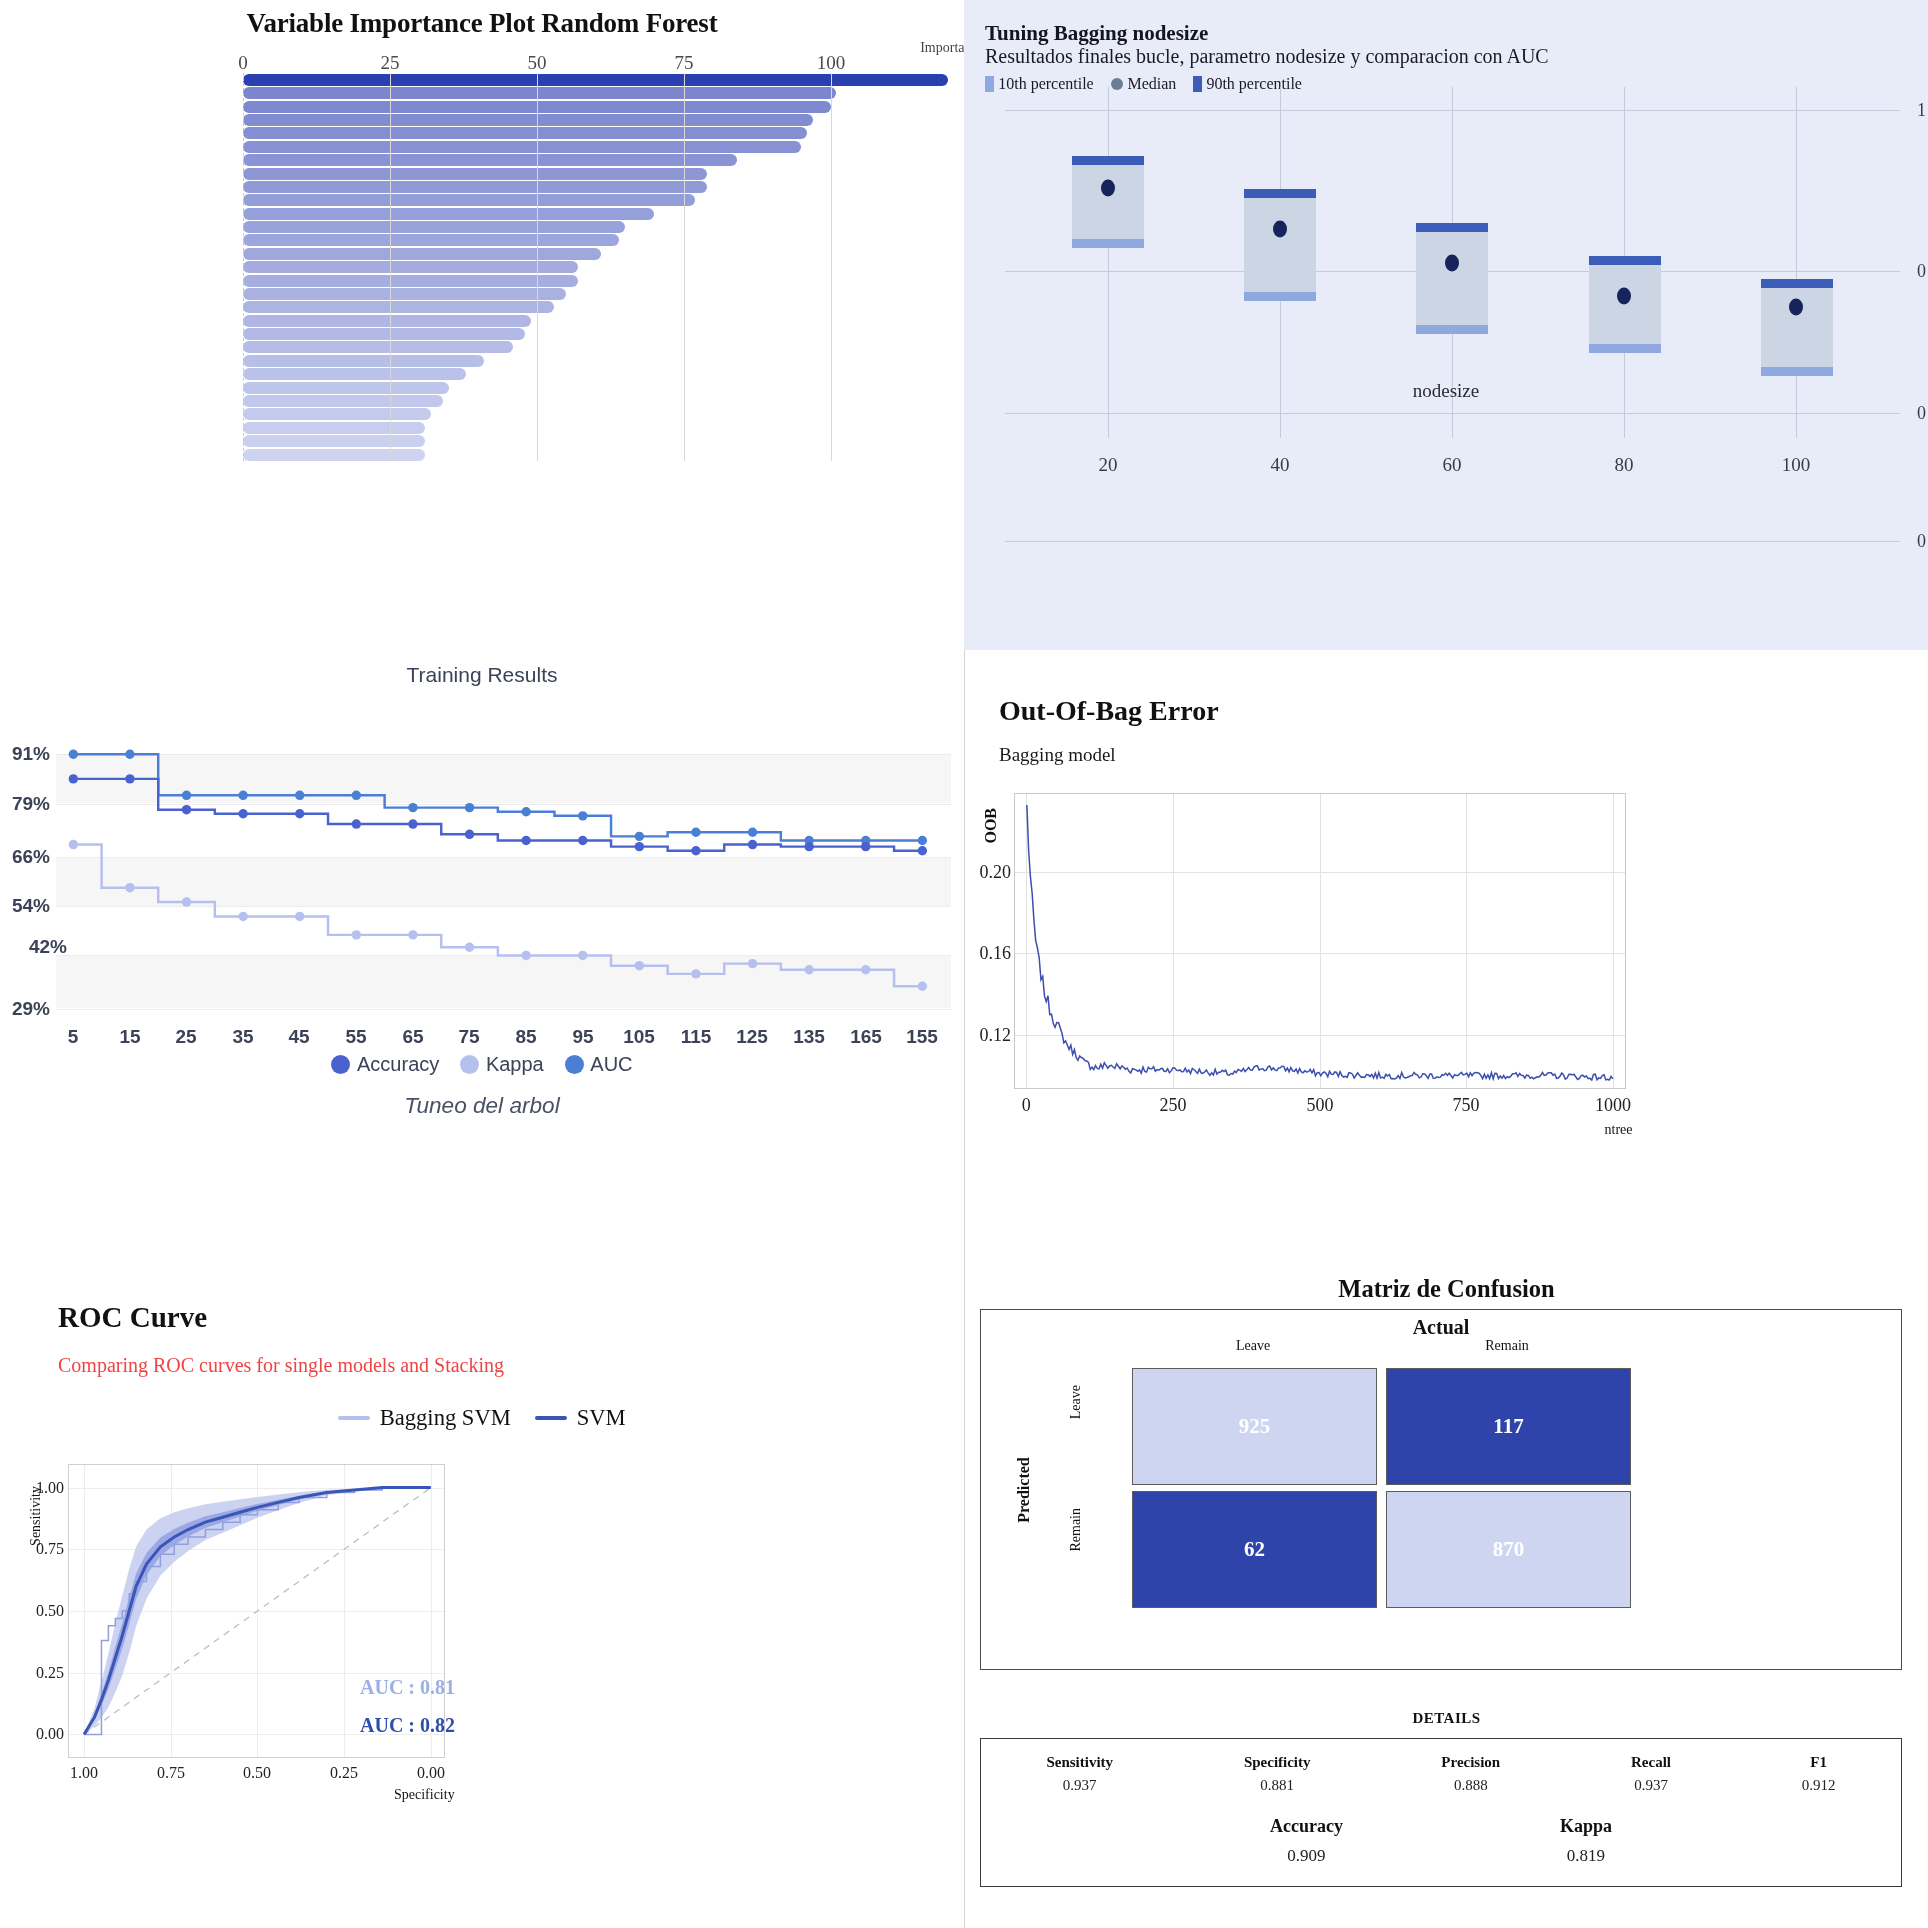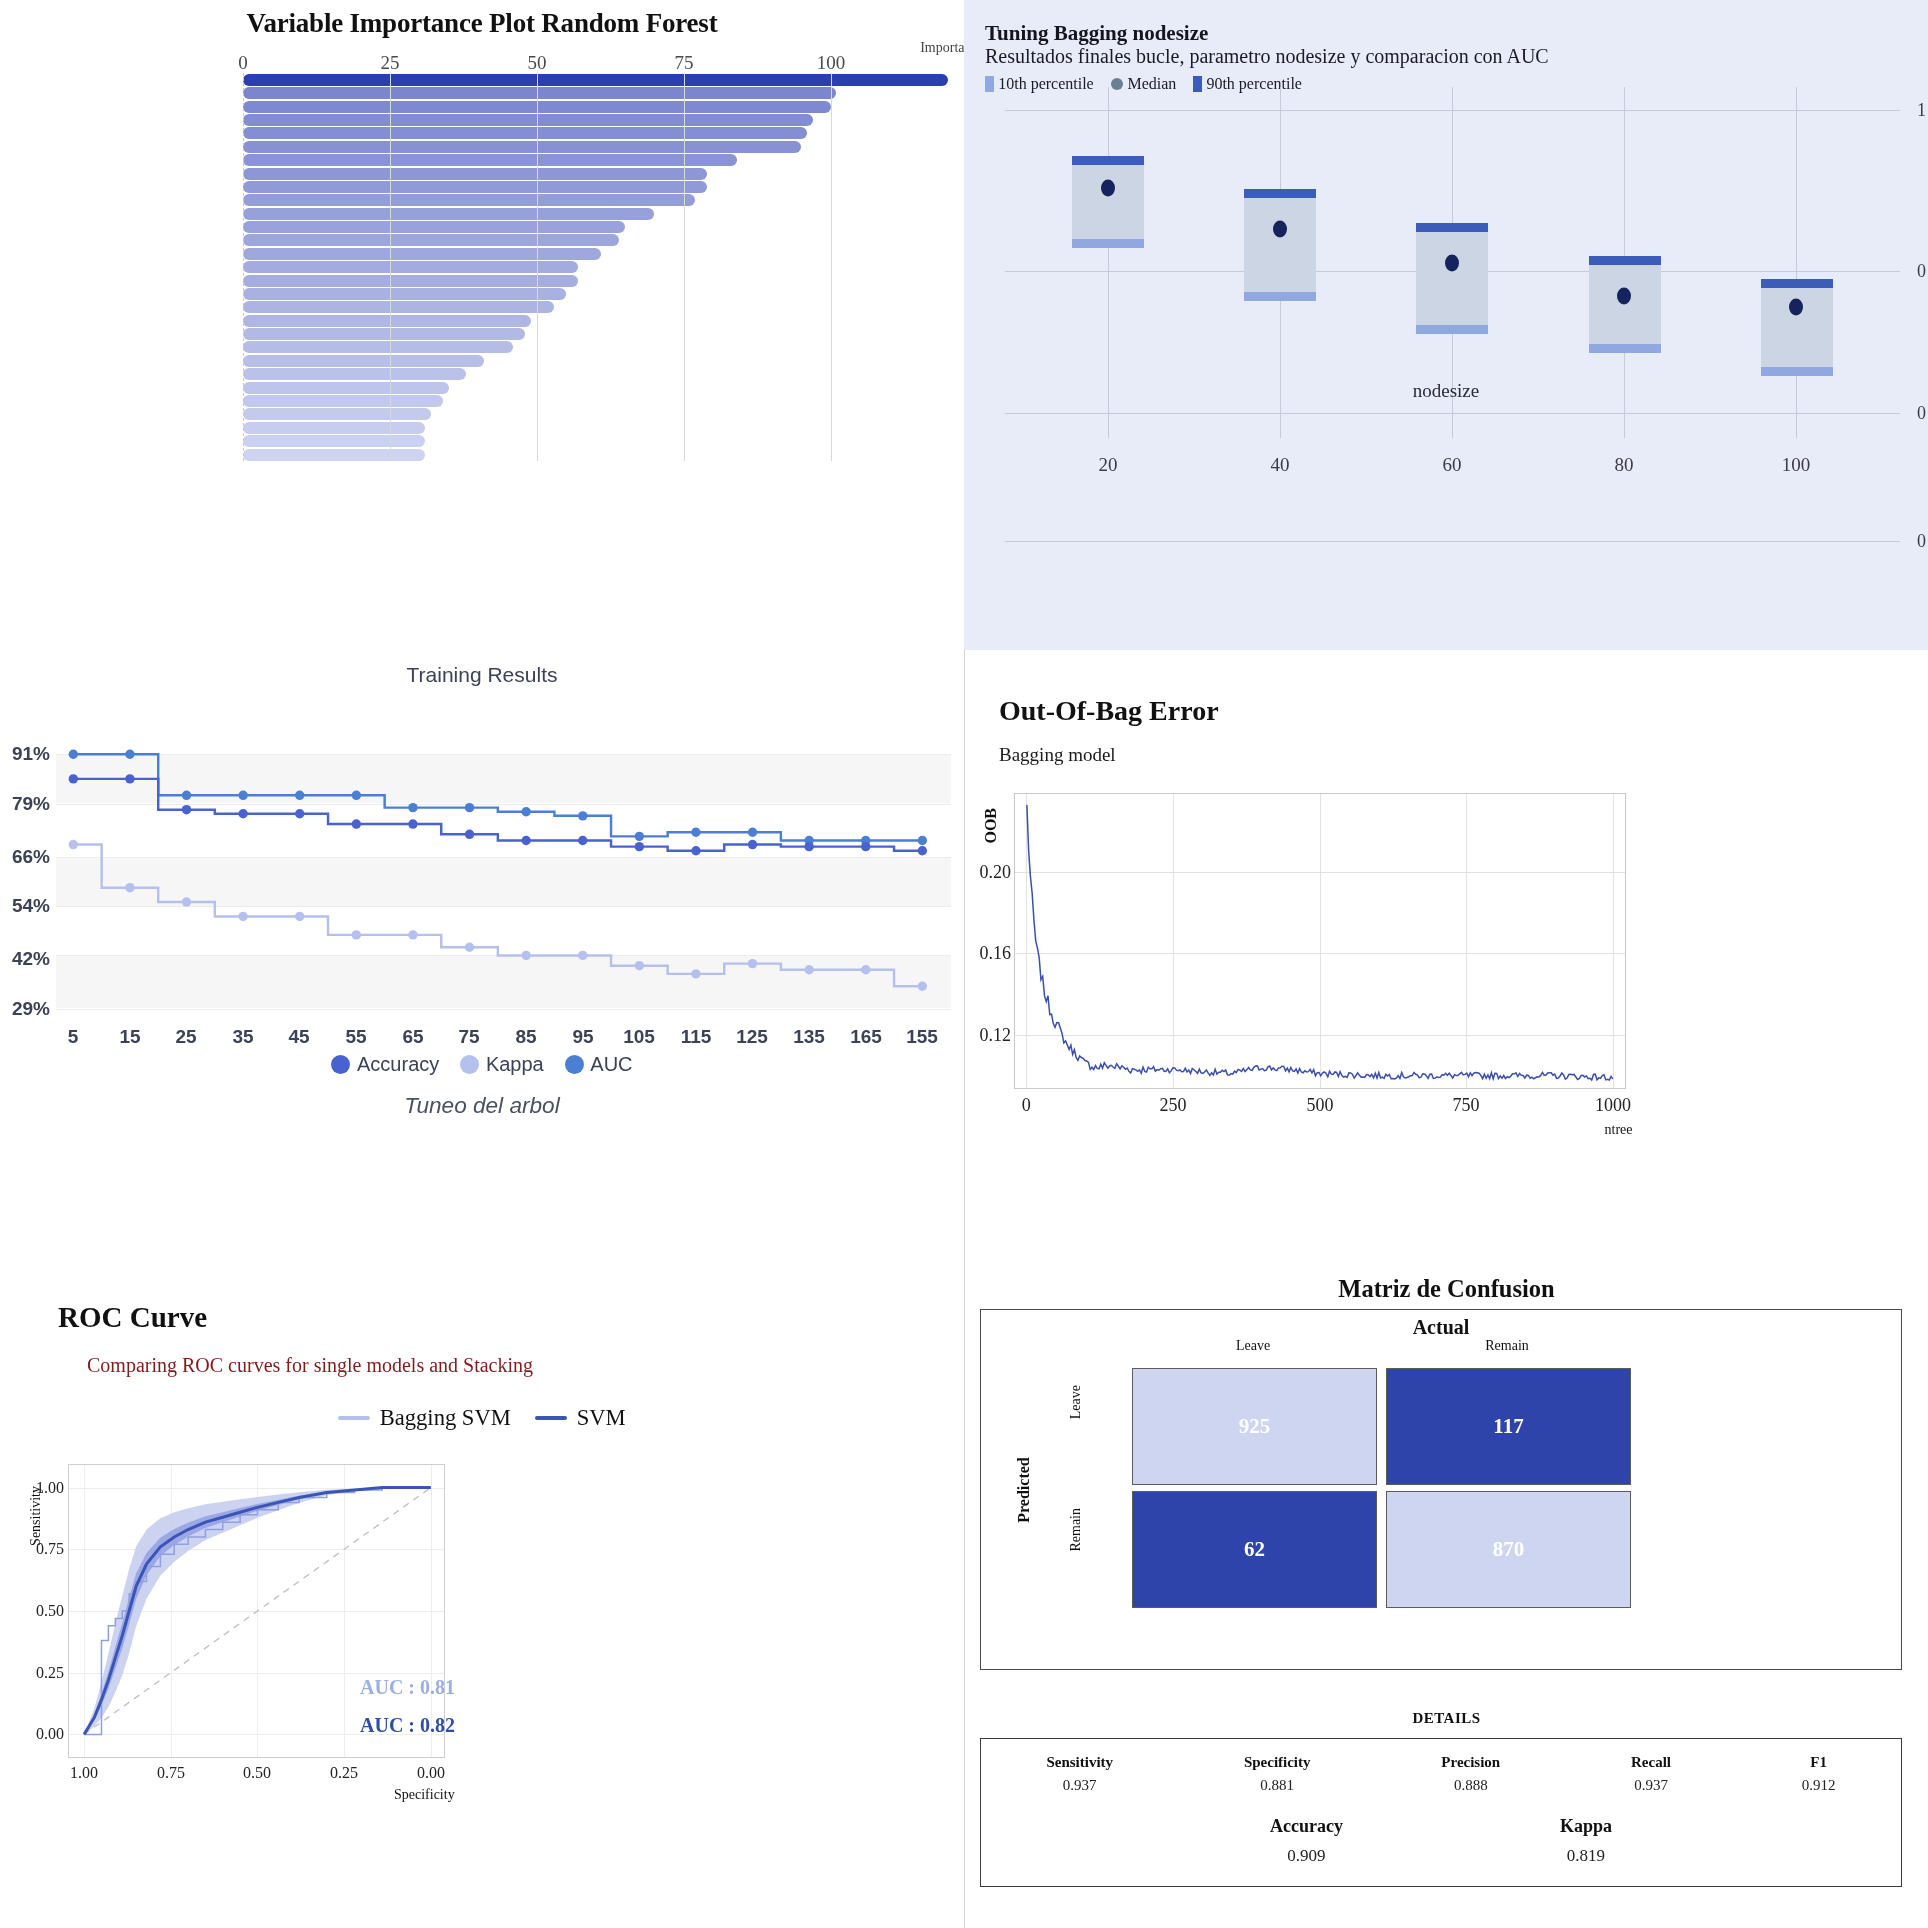--- a/index.html
+++ b/index.html
@@ -137,21 +137,21 @@
   }
   #oob .o-xtick {
     position: absolute; top: 301px; transform: translateX(-50%);
     font-size: 18px; color: #222;
   }
   #oob .o-xlab { position: absolute; right: -7.5px; top: 328px; font-size: 14px; color: #111; }
 
   
   #roc { left: 0; top: 1271px; width: 964px; height: 657px; background: #fff; }
   #roc .r-title { position: absolute; left: 58px; top: 30px; font-size: 29px; font-weight: bold; color: #111; }
-  #roc .r-sub { position: absolute; left: 58px; top: 83px; font-size: 20px; color: #7f1d1d; margin-left: 29px; }
+  #roc .r-sub { position: absolute; left: 58px; top: 83px; font-size: 20px; color: #ef4444; }
   #roc .r-legend {
     position: absolute; left: 0; right: 0; top: 134px;
     display: flex; justify-content: center; align-items: center; gap: 24.5px;
     font-size: 22.6px; color: #111;
   }
   #roc .r-lg { display: flex; align-items: center; gap: 9.4px; }
   #roc .r-lgline { width: 32px; height: 3.8px; display: inline-block; border-radius: 1.9px; }
   #roc .r-plot {
     position: absolute; left: 68px; top: 193px; width: 375px; height: 292px;
     border: 0.9px solid #cfcfcf; background: #fff;
@@ -420,21 +420,21 @@
         <div class="tr-band" style="top: 211px; height: 53px;"></div>
         <div class="tr-line-h" style="top: 10.3px;"></div>
         <div class="tr-ytick" style="top: 10.3px;">91%</div>
         <div class="tr-line-h" style="top: 60px;"></div>
         <div class="tr-ytick" style="top: 60px;">79%</div>
         <div class="tr-line-h" style="top: 113px;"></div>
         <div class="tr-ytick" style="top: 113px;">66%</div>
         <div class="tr-line-h" style="top: 162px;"></div>
         <div class="tr-ytick" style="top: 162px;">54%</div>
         <div class="tr-line-h" style="top: 211px;"></div>
-        <div class="tr-ytick" style="top: 215px;">42%</div>
+        <div class="tr-ytick" style="top: 203px; padding-left: 17px;">42%</div>
         <div class="tr-line-h" style="top: 265px;"></div>
         <div class="tr-ytick" style="top: 265px;">29%</div>
         <div class="tr-xtick" style="left: 17px;">5</div>
         <div class="tr-xtick" style="left: 74px;">15</div>
         <div class="tr-xtick" style="left: 130px;">25</div>
         <div class="tr-xtick" style="left: 187px;">35</div>
         <div class="tr-xtick" style="left: 243px;">45</div>
         <div class="tr-xtick" style="left: 300px;">55</div>
         <div class="tr-xtick" style="left: 357px;">65</div>
         <div class="tr-xtick" style="left: 413px;">75</div>

